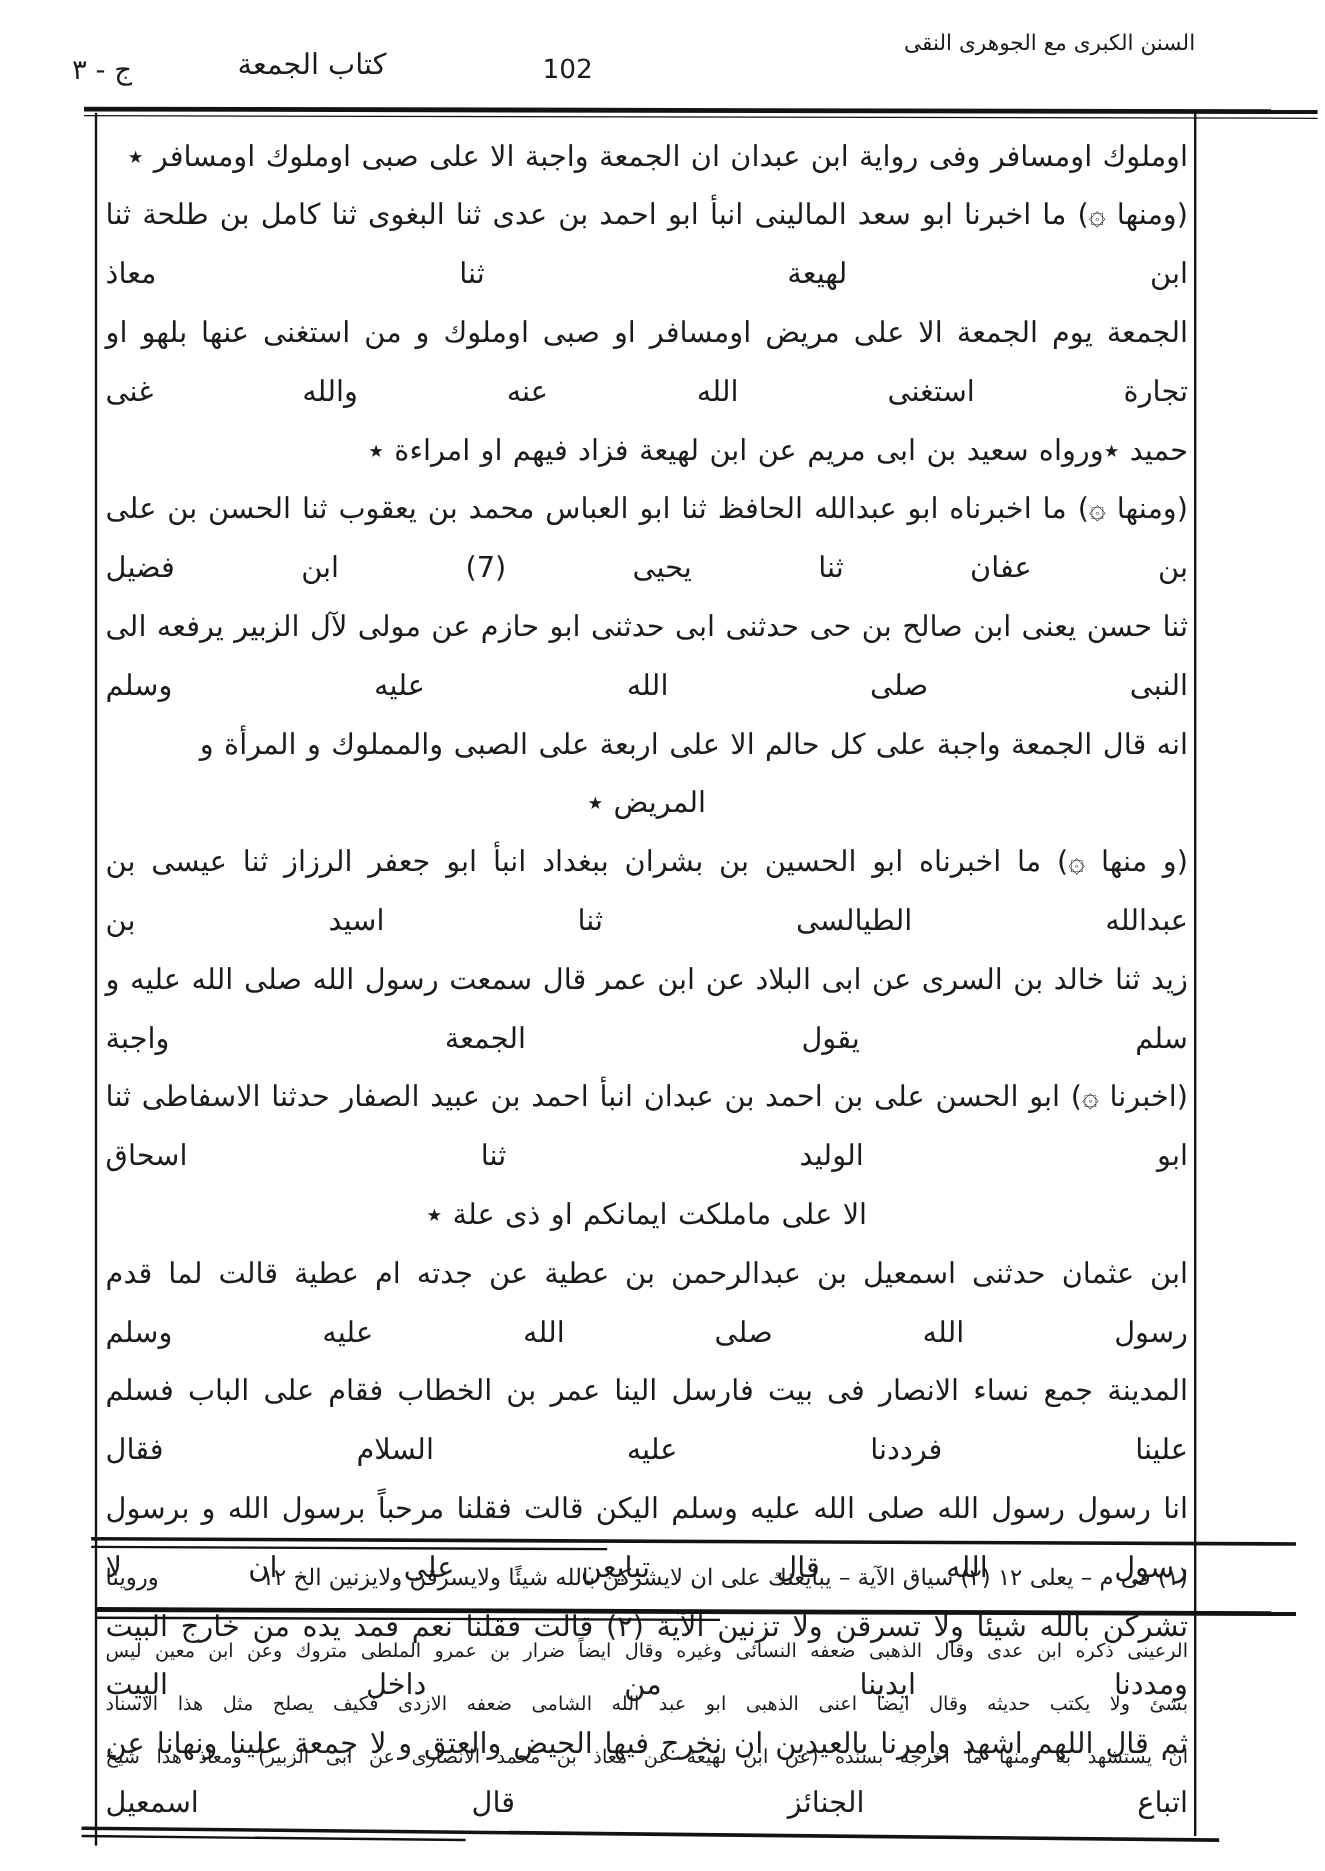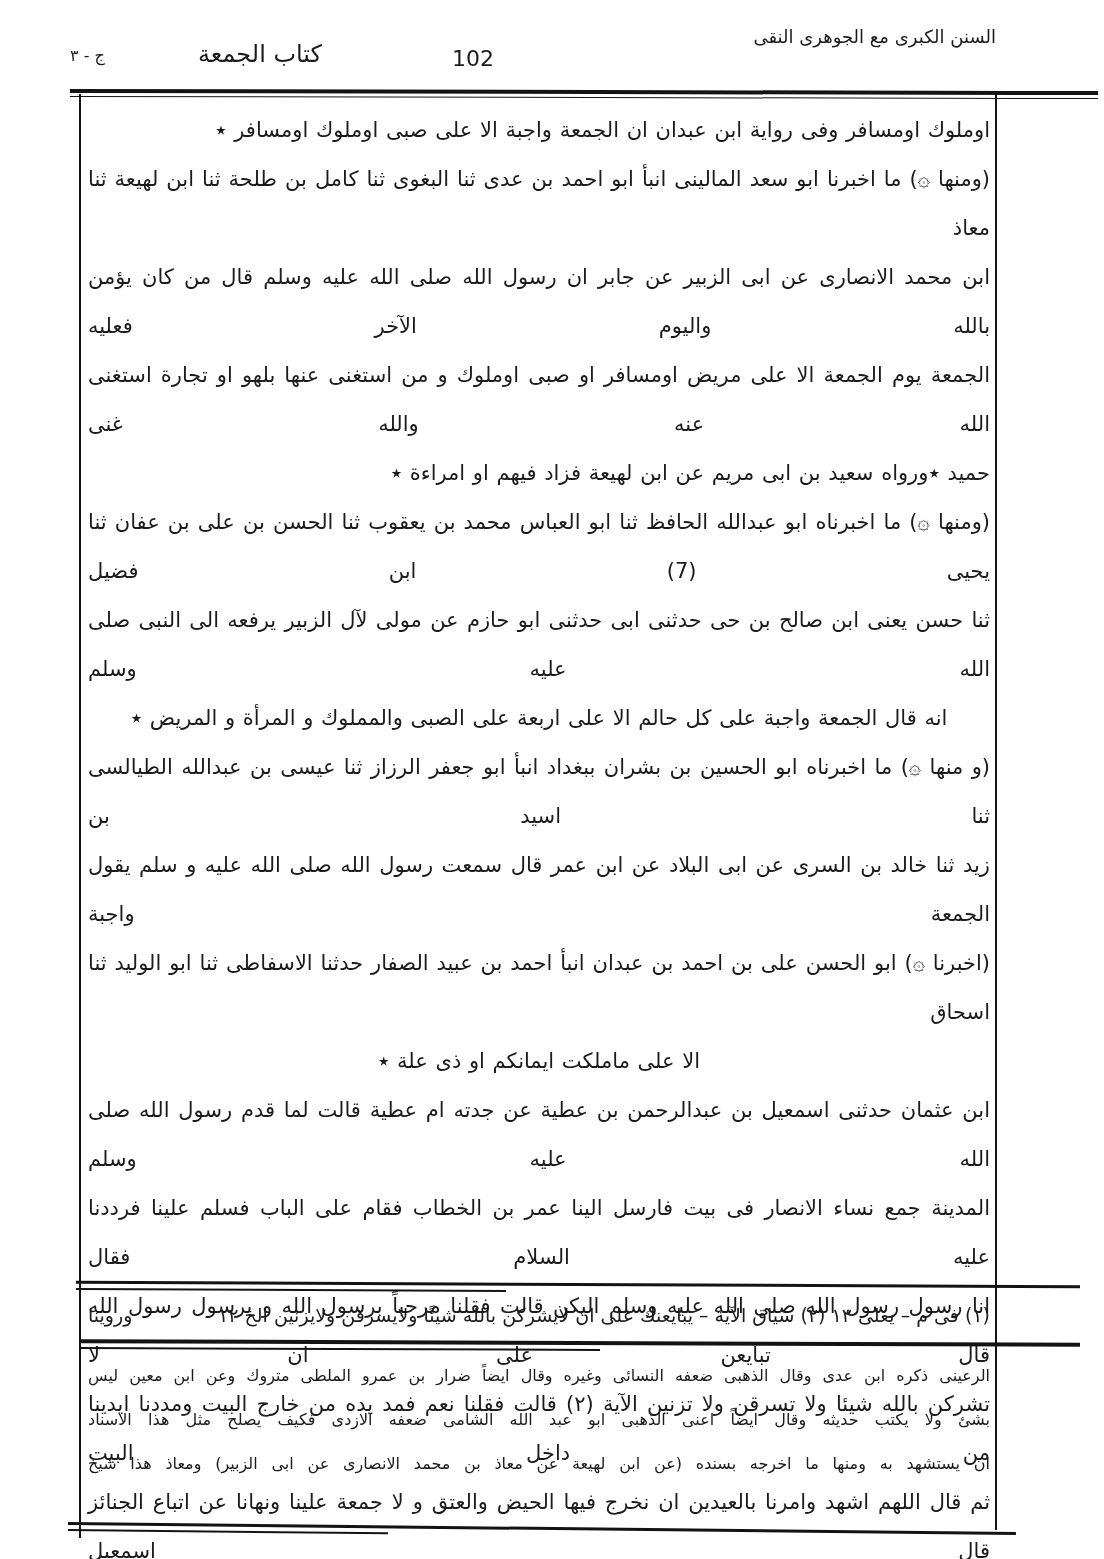--- a/index.html
+++ b/index.html
@@ -7,36 +7,36 @@
     width:1104px;height:1559px;position:relative;overflow:hidden;
     background:#ffffff;color:#1b1b1b;
     font-family:"DejaVu Sans", sans-serif;
   }
   .abs{position:absolute;}
   
   .hdr{direction:rtl;white-space:nowrap;}
   .h-title{right:108px;top:26px;font-size:18px;}
   .h-num{left:452px;top:46px;font-size:22px;}
   .h-kitab{left:198px;top:40px;font-size:24px;}
-  .h-vol{left:70px;top:46px;font-size:16px;}
+  .h-vol{left:60px;top:46px;font-size:23px;}
   
   .rule{position:absolute;background:#131313;}
   .rule-top{left:70px;width:1028px;height:4px;top:90px;transform:rotate(0.12deg);}
   .rule-top-thin{left:70px;width:1028px;height:1px;top:97px;transform:rotate(0.12deg);}
   .frame-left{left:79px;top:94px;width:2px;height:1444px;}
   .frame-right{left:995px;top:94px;width:2px;height:1436px;}
   .rule-fn-top{left:76px;width:1004px;height:3px;top:1283px;transform:rotate(0.25deg);}
   .rule-fn-top2{left:76px;width:430px;height:2px;top:1289px;transform:rotate(0.25deg);}
   .rule-fn-bottom{left:80px;width:1000px;height:4px;top:1341px;transform:rotate(0.2deg);}
   .rule-fn-bottom2{left:80px;width:520px;height:2px;top:1348px;transform:rotate(0.2deg);}
   .rule-bottom{left:68px;width:948px;height:3px;top:1522px;transform:rotate(0.6deg);transform-origin:left center;}
   .rule-bottom2{left:68px;width:320px;height:2px;top:1529px;transform:rotate(0.6deg);transform-origin:left center;}
   
   .main-text{left:88px;top:106px;width:902px;direction:rtl;}
-  .main-text .line{font-size:21px;line-height:49px;}
+  .main-text .line{font-size:24px;line-height:49px;}
   .commentary-text{left:88px;top:1354px;width:902px;direction:rtl;}
   .commentary-text .line{font-size:16px;line-height:44px;}
   .line{direction:rtl;text-align:justify;text-align-last:justify;word-spacing:1px;}
   .line.center{text-align:right;text-align-last:center;}
   .line.right{text-align:right;text-align-last:right;}
   
   .footnote-row{
     left:88px;top:1298px;width:902px;direction:rtl;
     display:flex;justify-content:space-between;align-items:baseline;
     font-size:19px;line-height:34px;
@@ -51,21 +51,20 @@
 <span class="abs hdr h-vol">ج - ٣</span>
 
 <div class="rule rule-top"></div>
 <div class="rule rule-top-thin"></div>
 <div class="rule frame-left"></div>
 <div class="rule frame-right"></div>
 
 <div class="abs main-text" id="main-text">
     <div class="line right">اوملوك اومسافر وفى رواية ابن عبدان ان الجمعة واجبة الا على صبى اوملوك اومسافر ٭</div>
     <div class="line justify">(ومنها ۞) ما اخبرنا ابو سعد المالينى انبأ ابو احمد بن عدى ثنا البغوى ثنا كامل بن طلحة ثنا ابن لهيعة ثنا معاذ</div>
-    <div class="line justify">ابن محمد الانصارى عن ابى الزبير عن جابر ان رسول الله صلى الله عليه وسلم قال من كان يؤمن بالله واليوم الآخر فعليه</div>
     <div class="line justify">الجمعة يوم الجمعة الا على مريض اومسافر او صبى اوملوك و من استغنى عنها بلهو او تجارة استغنى الله عنه والله غنى</div>
     <div class="line right">حميد ٭ورواه سعيد بن ابى مريم عن ابن لهيعة فزاد فيهم او امراءة ٭</div>
     <div class="line justify">(ومنها ۞) ما اخبرناه ابو عبدالله الحافظ ثنا ابو العباس محمد بن يعقوب ثنا الحسن بن على بن عفان ثنا يحيى (7) ابن فضيل</div>
     <div class="line justify">ثنا حسن يعنى ابن صالح بن حى حدثنى ابى حدثنى ابو حازم عن مولى لآل الزبير يرفعه الى النبى صلى الله عليه وسلم</div>
     <div class="line center">انه قال الجمعة واجبة على كل حالم الا على اربعة على الصبى والمملوك و المرأة و المريض ٭</div>
     <div class="line justify">(و منها ۞) ما اخبرناه ابو الحسين بن بشران ببغداد انبأ ابو جعفر الرزاز ثنا عيسى بن عبدالله الطيالسى ثنا اسيد بن</div>
     <div class="line justify">زيد ثنا خالد بن السرى عن ابى البلاد عن ابن عمر قال سمعت رسول الله صلى الله عليه و سلم يقول الجمعة واجبة</div>
     <div class="line justify">(اخبرنا ۞) ابو الحسن على بن احمد بن عبدان انبأ احمد بن عبيد الصفار حدثنا الاسفاطى ثنا ابو الوليد ثنا اسحاق</div>
     <div class="line center">الا على ماملكت ايمانكم او ذى علة ٭</div>
     <div class="line justify">ابن عثمان حدثنى اسمعيل بن عبدالرحمن بن عطية عن جدته ام عطية قالت لما قدم رسول الله صلى الله عليه وسلم</div>

